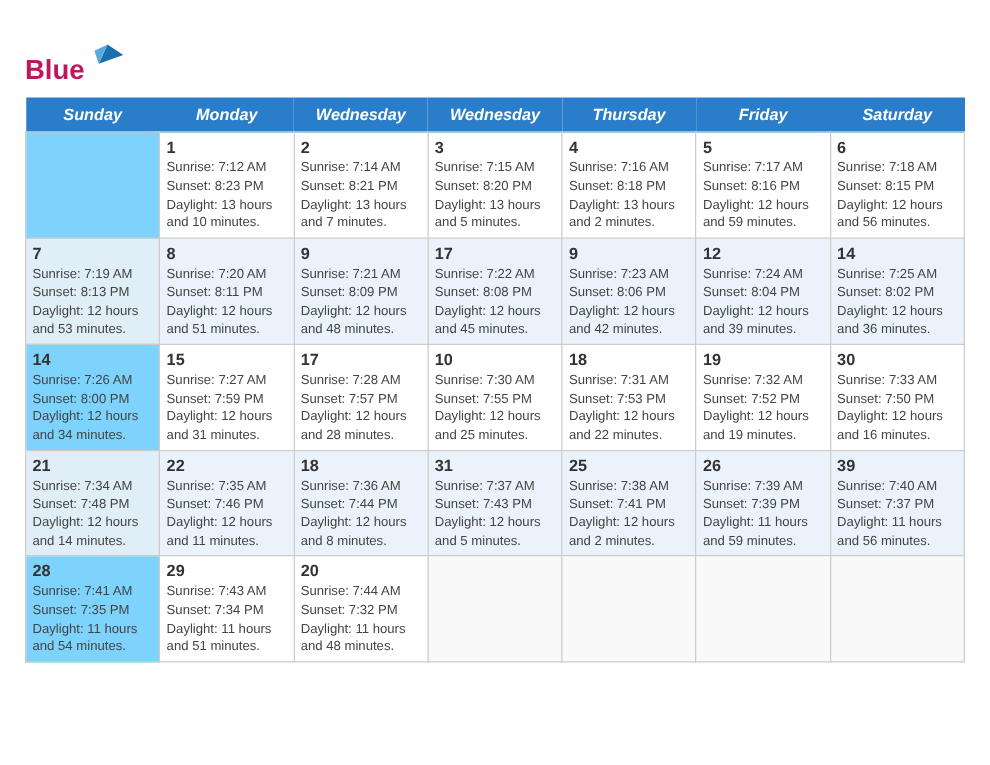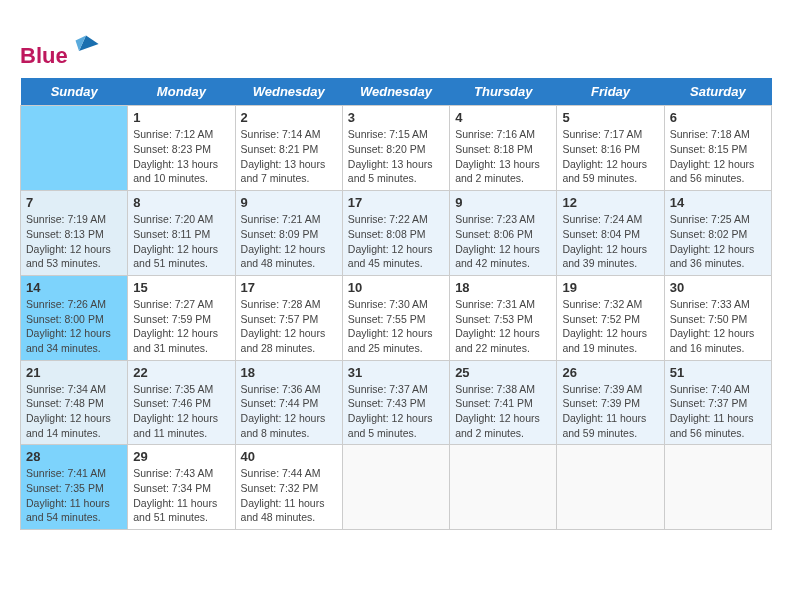--- a/index.html
+++ b/index.html
@@ -227,35 +227,35 @@
         </td>
         <td>
           <span class="day-number">25</span>
           <div class="day-info">Sunrise: 7:38 AM<br>Sunset: 7:41 PM<br>Daylight: 12 hours and 2 minutes.</div>
         </td>
         <td>
           <span class="day-number">26</span>
           <div class="day-info">Sunrise: 7:39 AM<br>Sunset: 7:39 PM<br>Daylight: 11 hours and 59 minutes.</div>
         </td>
         <td>
-          <span class="day-number">51</span>
+          <span class="day-number">39</span>
           <div class="day-info">Sunrise: 7:40 AM<br>Sunset: 7:37 PM<br>Daylight: 11 hours and 56 minutes.</div>
         </td>
       </tr>
       <tr>
         <td>
           <span class="day-number">28</span>
           <div class="day-info">Sunrise: 7:41 AM<br>Sunset: 7:35 PM<br>Daylight: 11 hours and 54 minutes.</div>
         </td>
         <td>
           <span class="day-number">29</span>
           <div class="day-info">Sunrise: 7:43 AM<br>Sunset: 7:34 PM<br>Daylight: 11 hours and 51 minutes.</div>
         </td>
         <td>
-          <span class="day-number">40</span>
+          <span class="day-number">20</span>
           <div class="day-info">Sunrise: 7:44 AM<br>Sunset: 7:32 PM<br>Daylight: 11 hours and 48 minutes.</div>
         </td>
         <td class="empty"></td>
         <td class="empty"></td>
         <td class="empty"></td>
         <td class="empty"></td>
       </tr>
     </tbody>
 </table>
 

